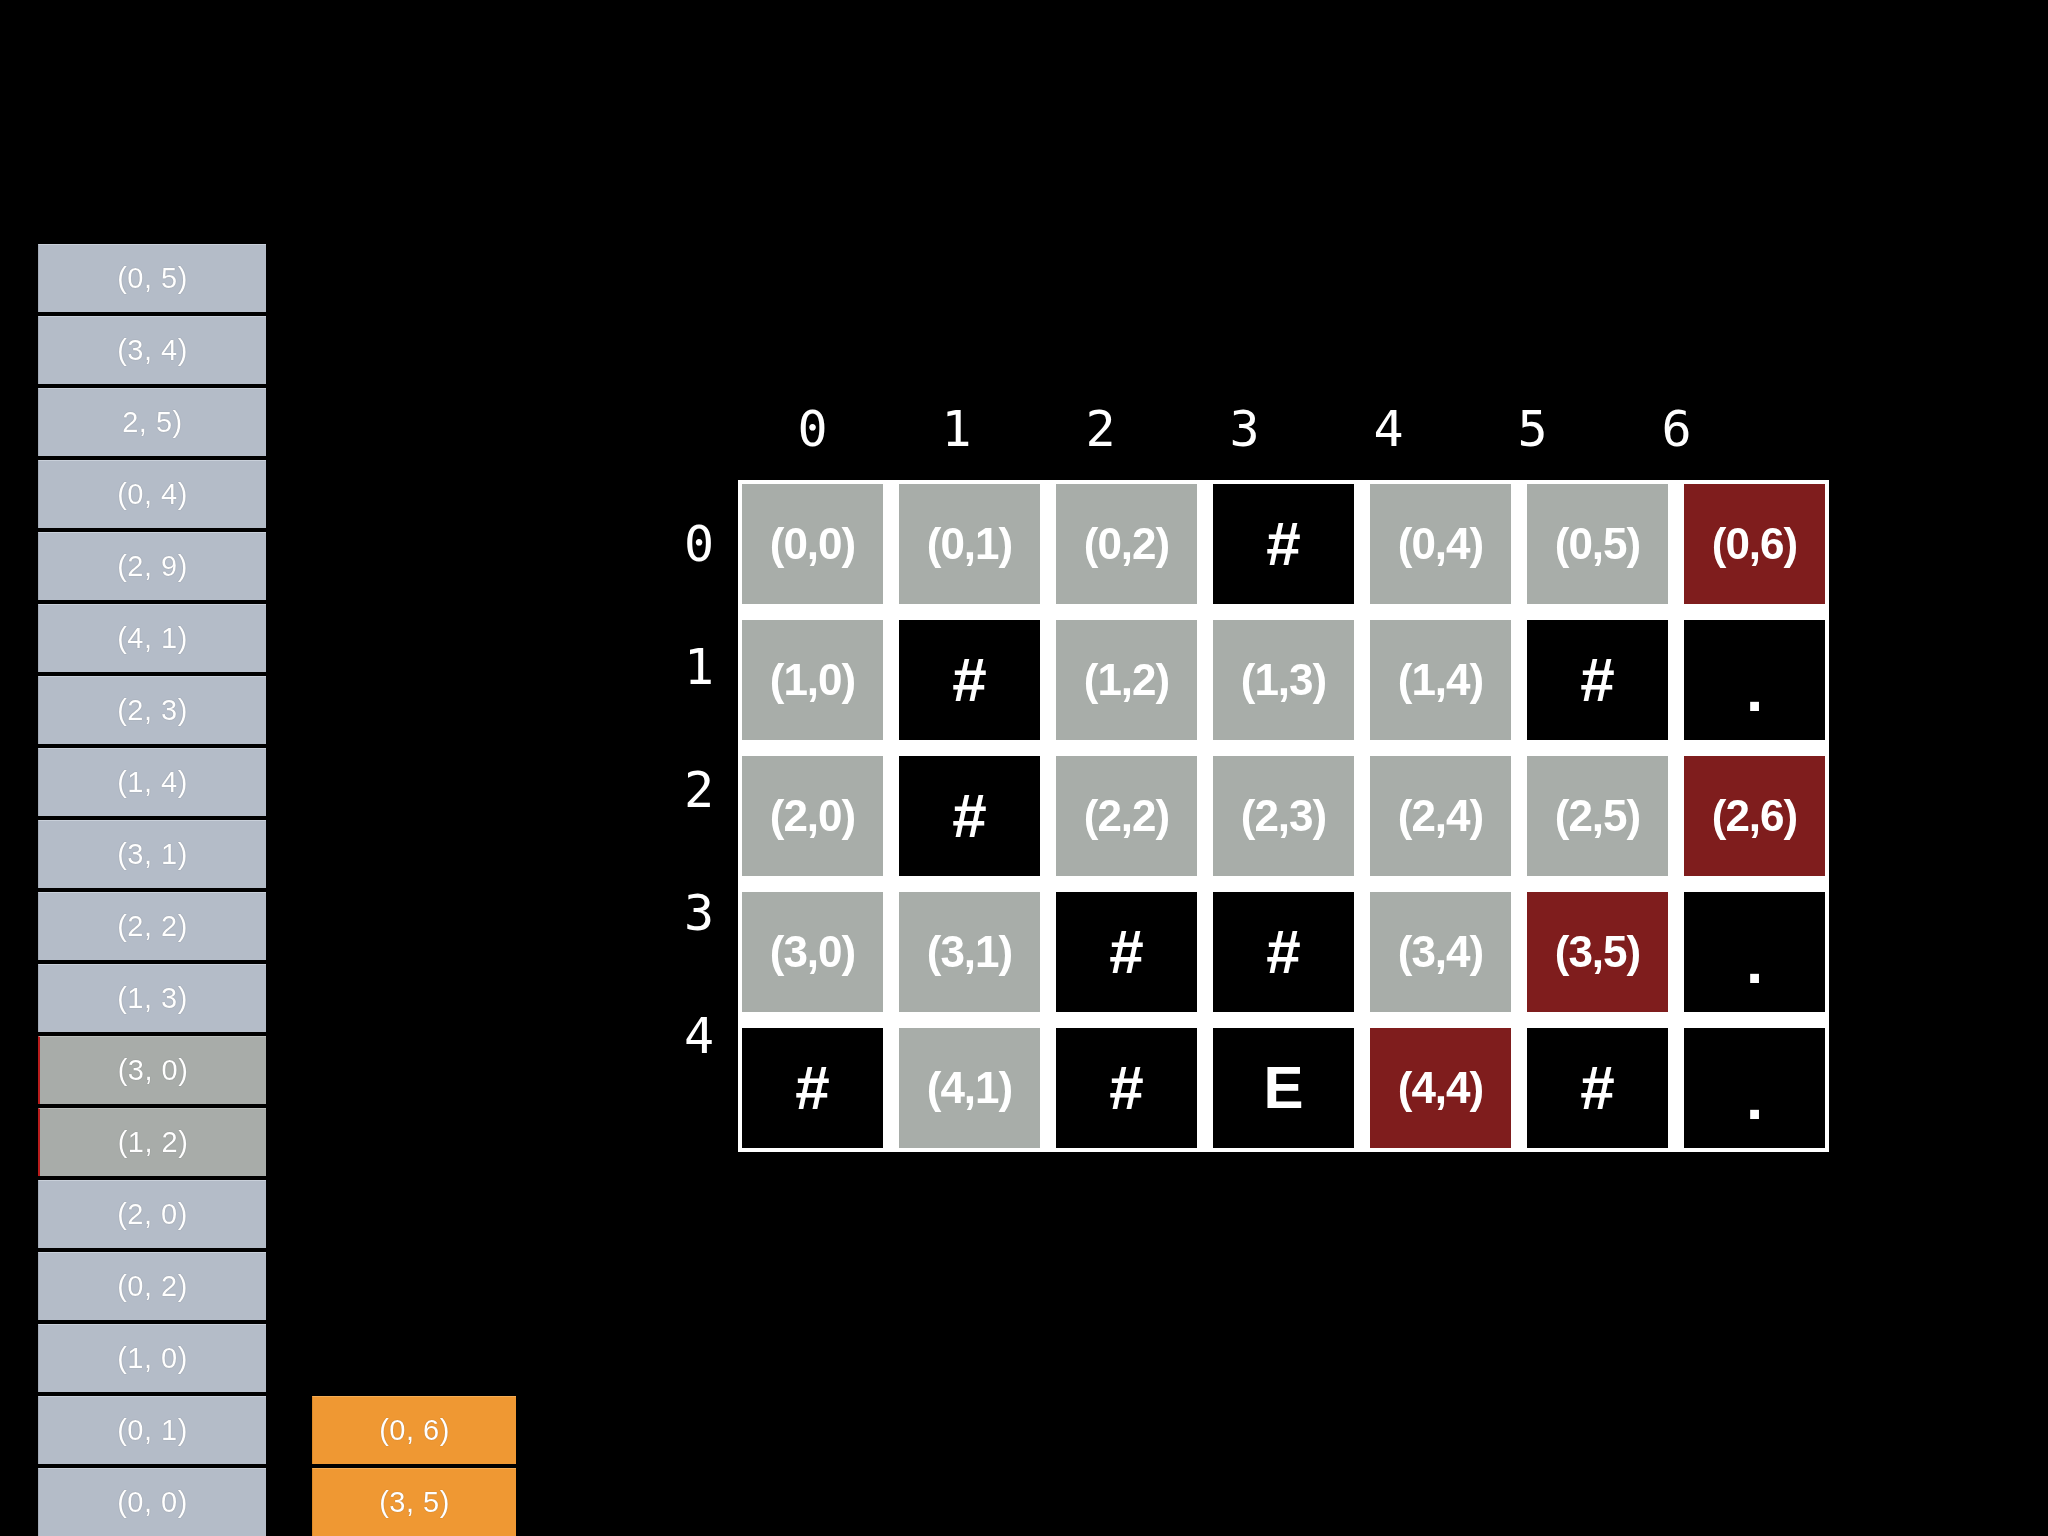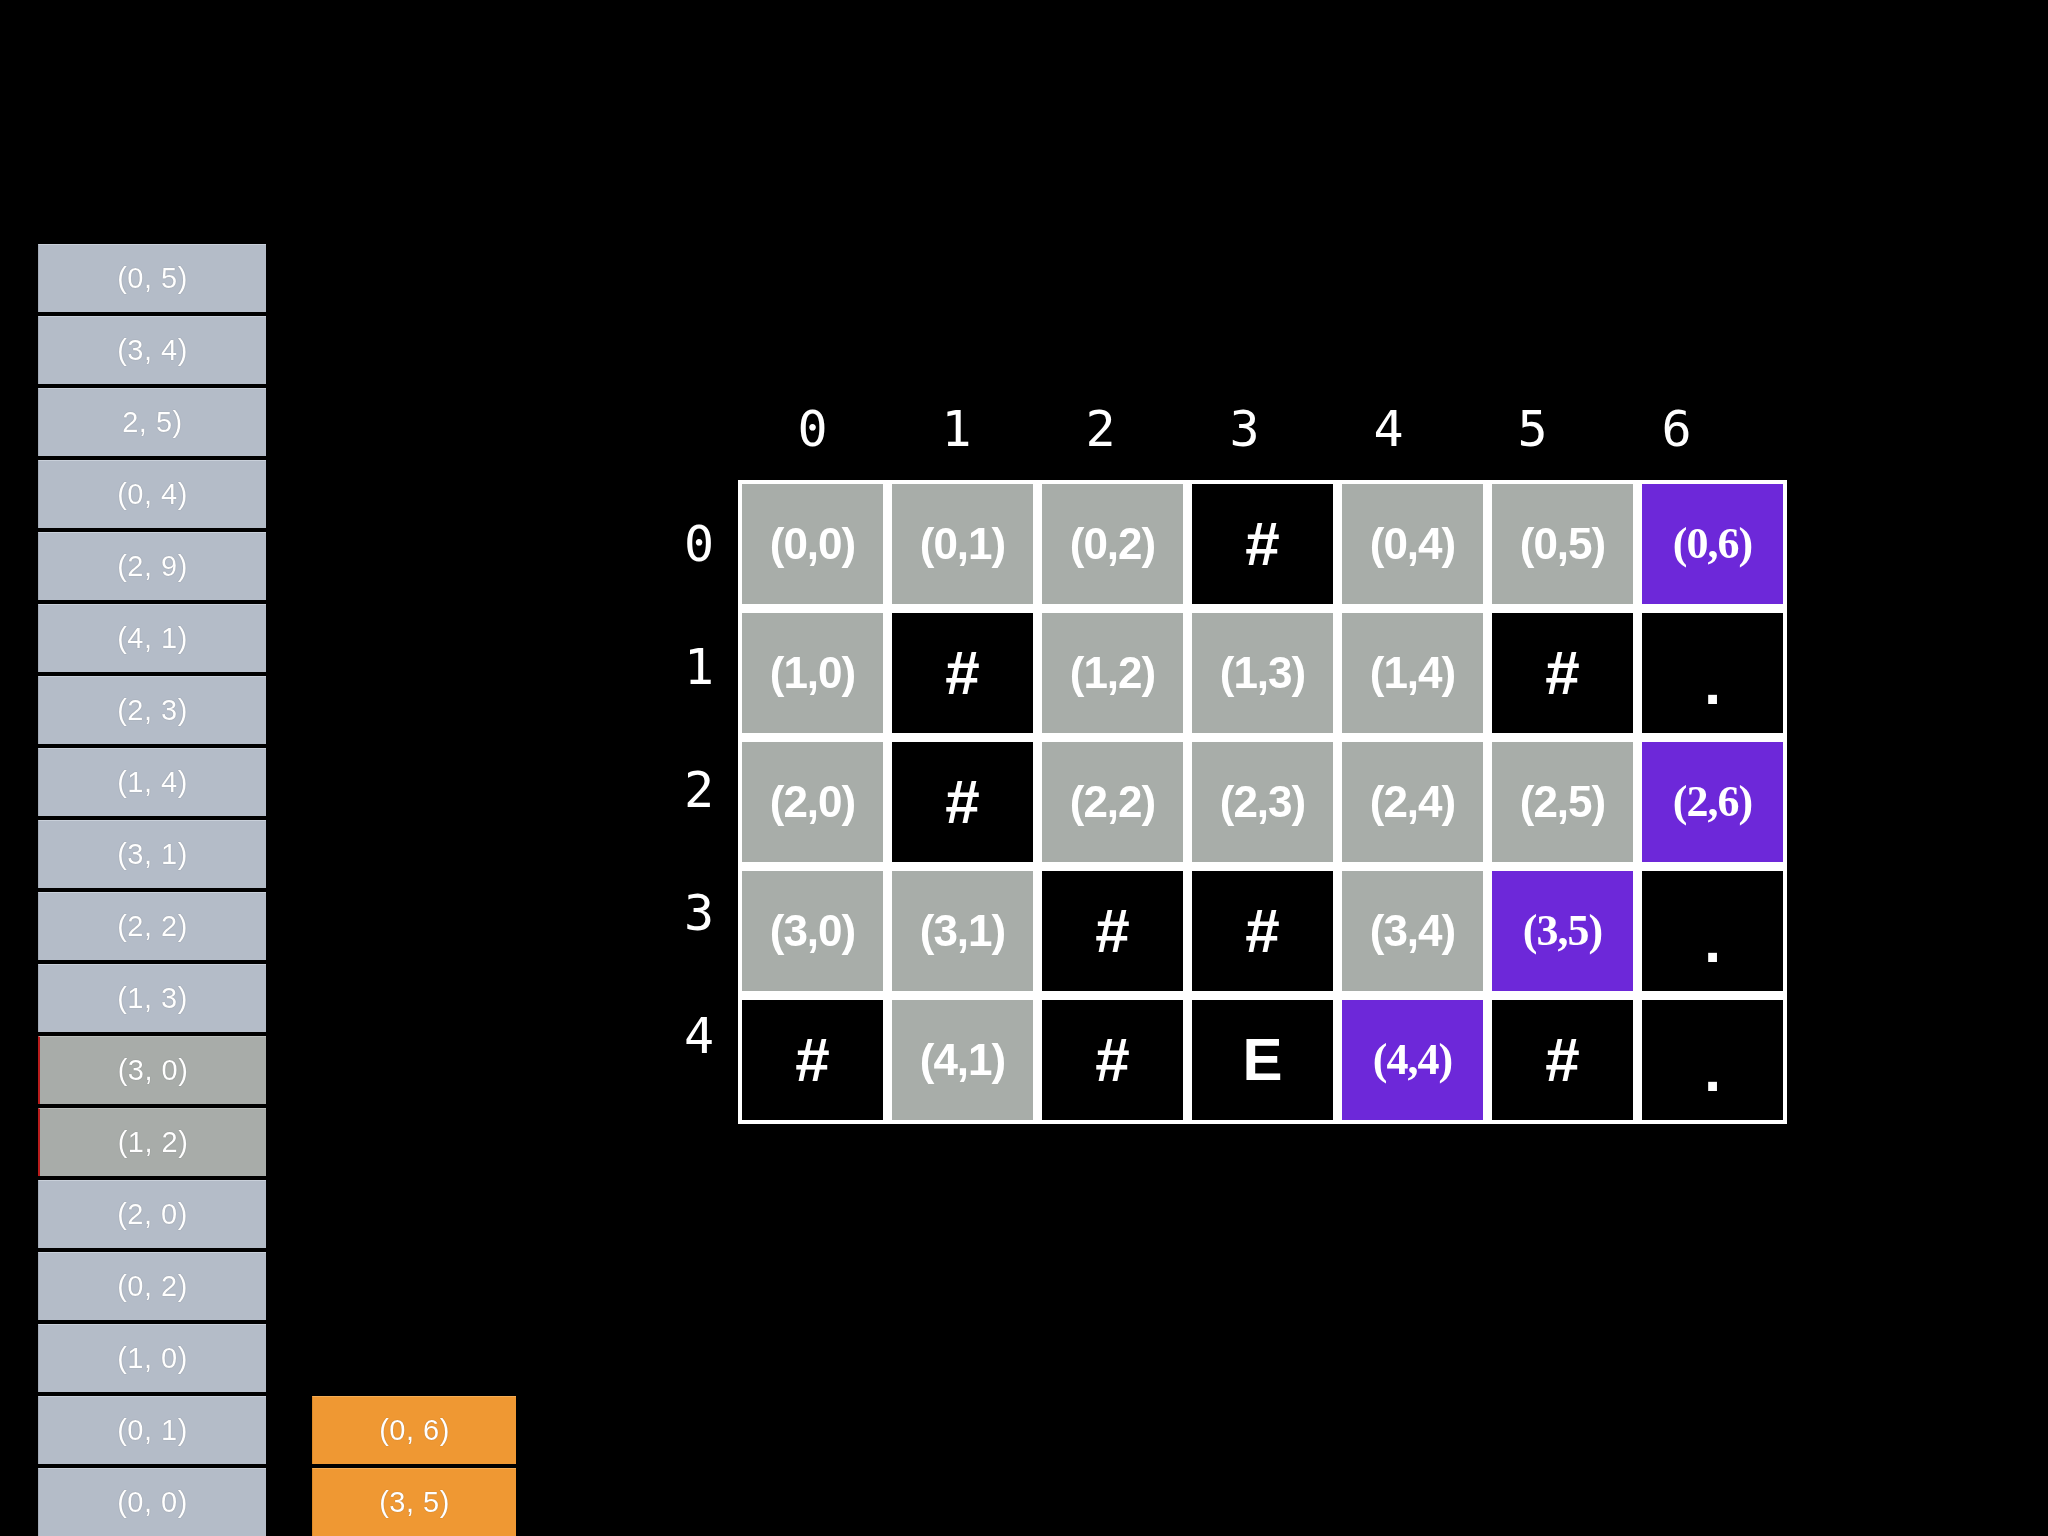--- a/index.html
+++ b/index.html
@@ -127,39 +127,39 @@
   .grid-body-wrap {
     padding: 0;
   }
 
   #grid-inner {
     border: 4px solid #ffffff;
     display: grid;
     grid-template-columns: repeat(7, 141px);
     grid-auto-rows: 120px;
     background: #ffffff;
-    gap: 9px;
+    gap: 16px;
     padding: 0px;
   }
 
   .cell {
     display: flex;
     align-items: center;
     justify-content: center;
     font-family: "Liberation Sans", sans-serif;
     font-weight: bold;
     color: #ffffff;
     font-size: 44px;
     letter-spacing: -1px;
     overflow: hidden;
   }
 
   .cell.open  { background: #a8ada9; }
   .cell.wall  { background: #000000; }
-  .cell.path  { background: #6d28d9; font-family: Liberation Serif, serif; }
+  .cell.path  { background: #7f1d1d; }
   .cell.blank { background: #000000; }
 
   .cell.wall .glyph,
   .cell.blank .glyph {
     font-size: 62px;
     font-weight: bold;
     letter-spacing: 0;
   }
 
   .cell.endpoint .glyph {

